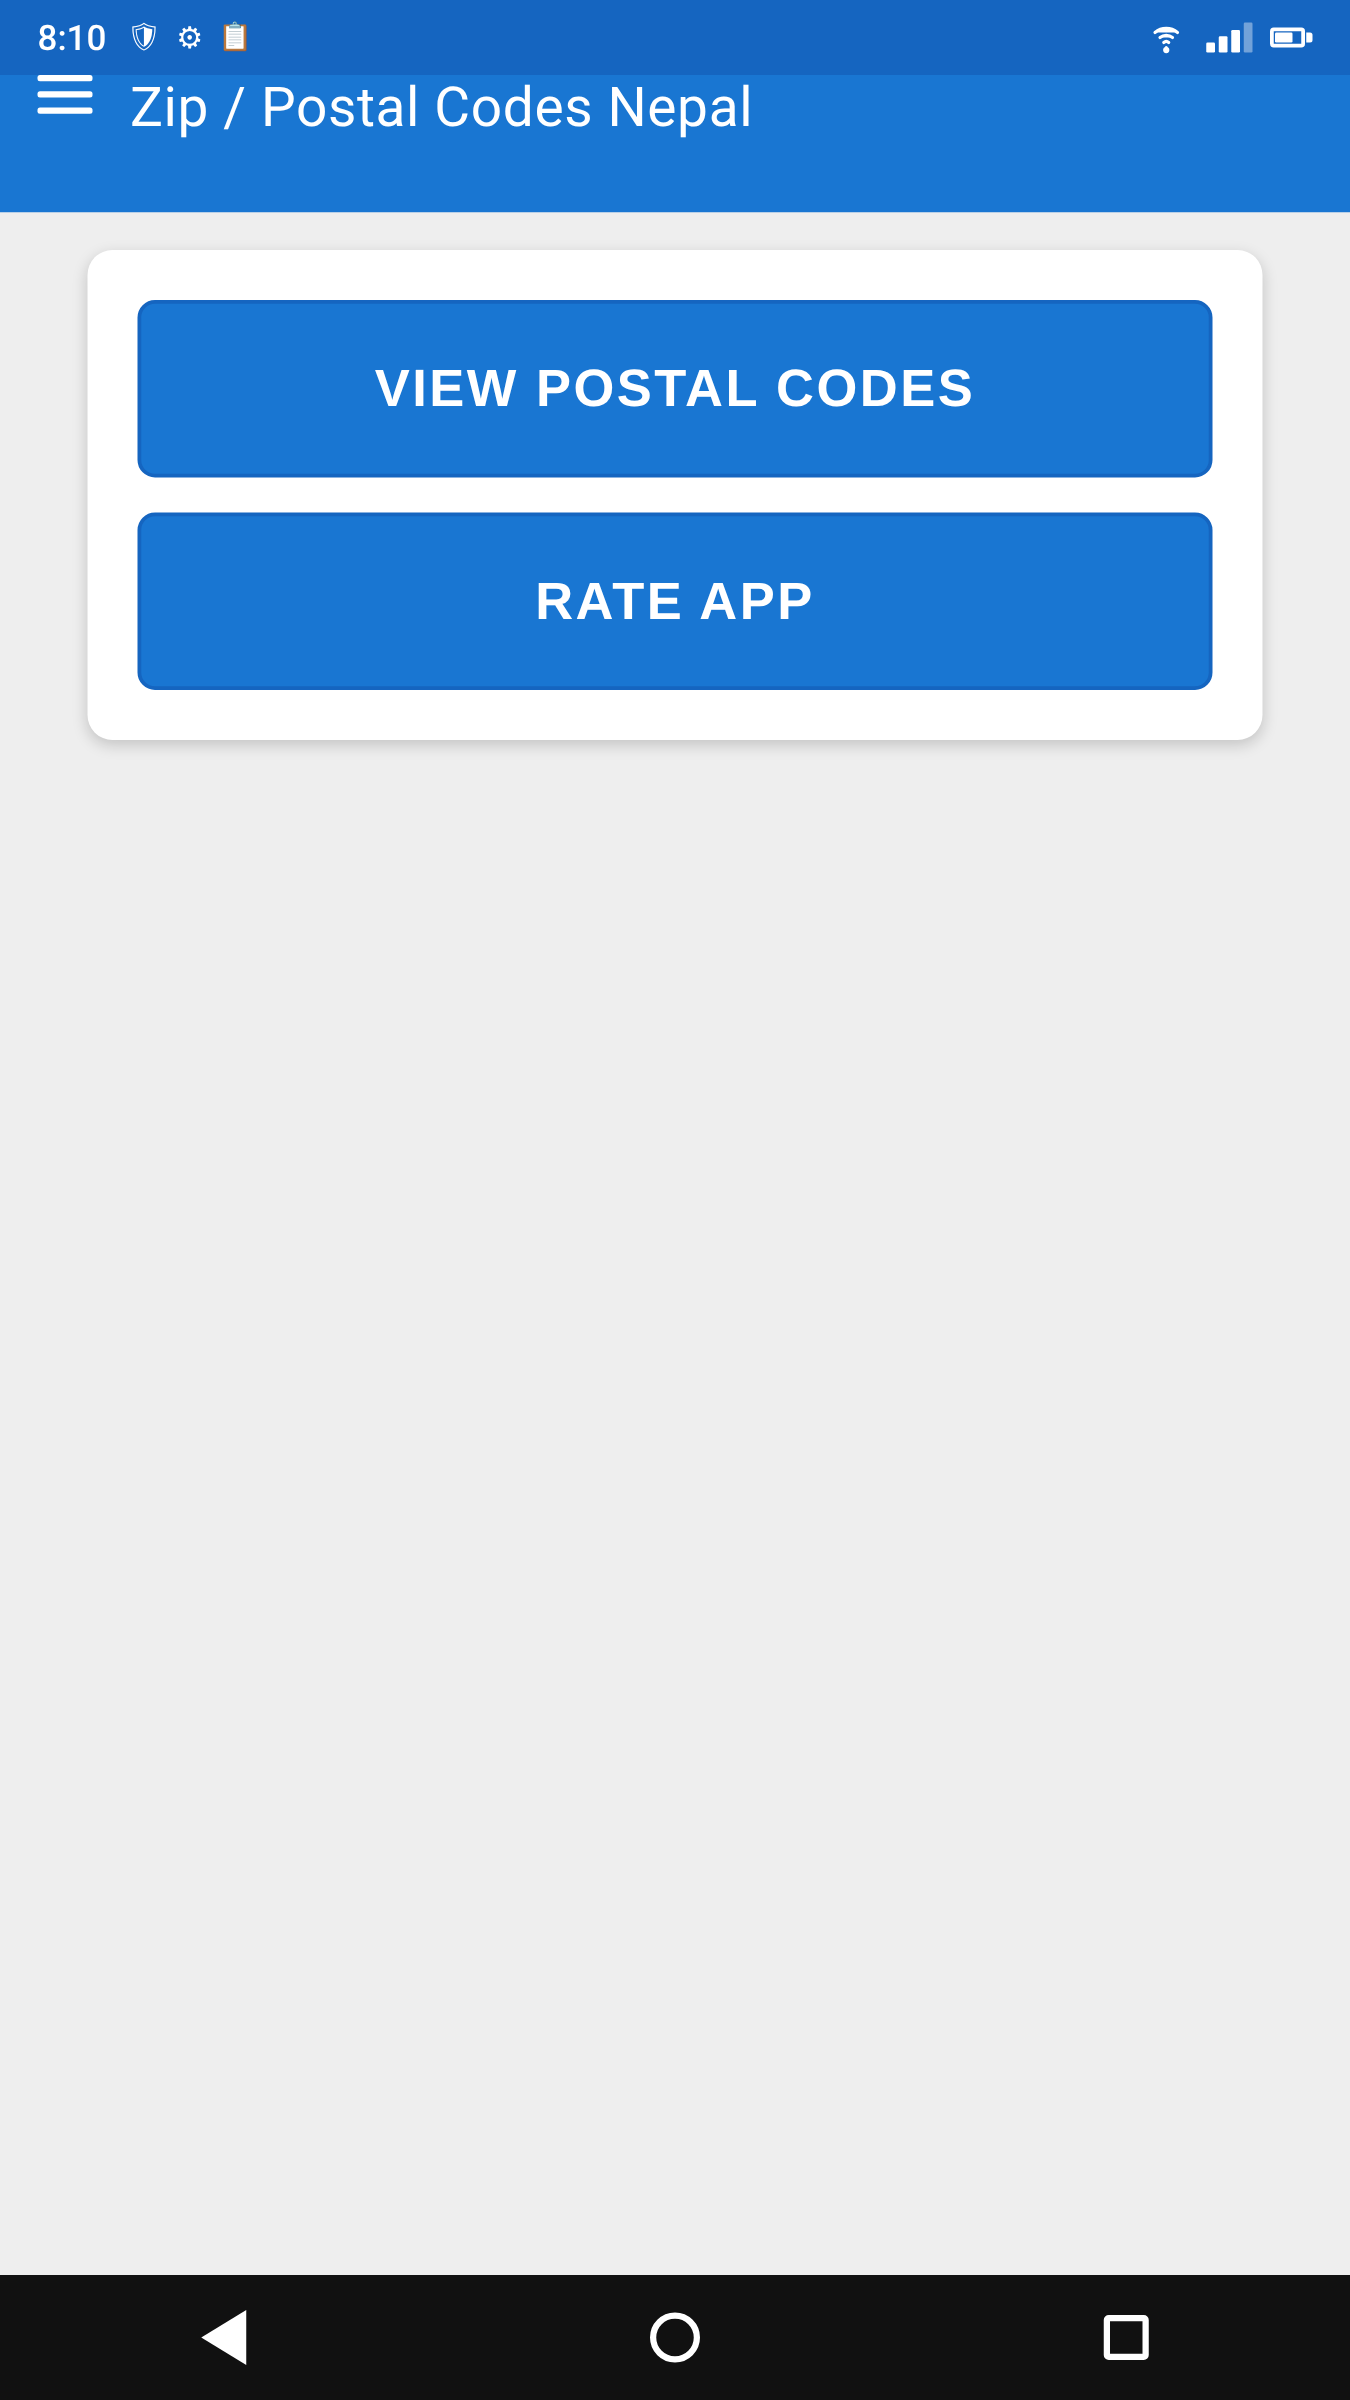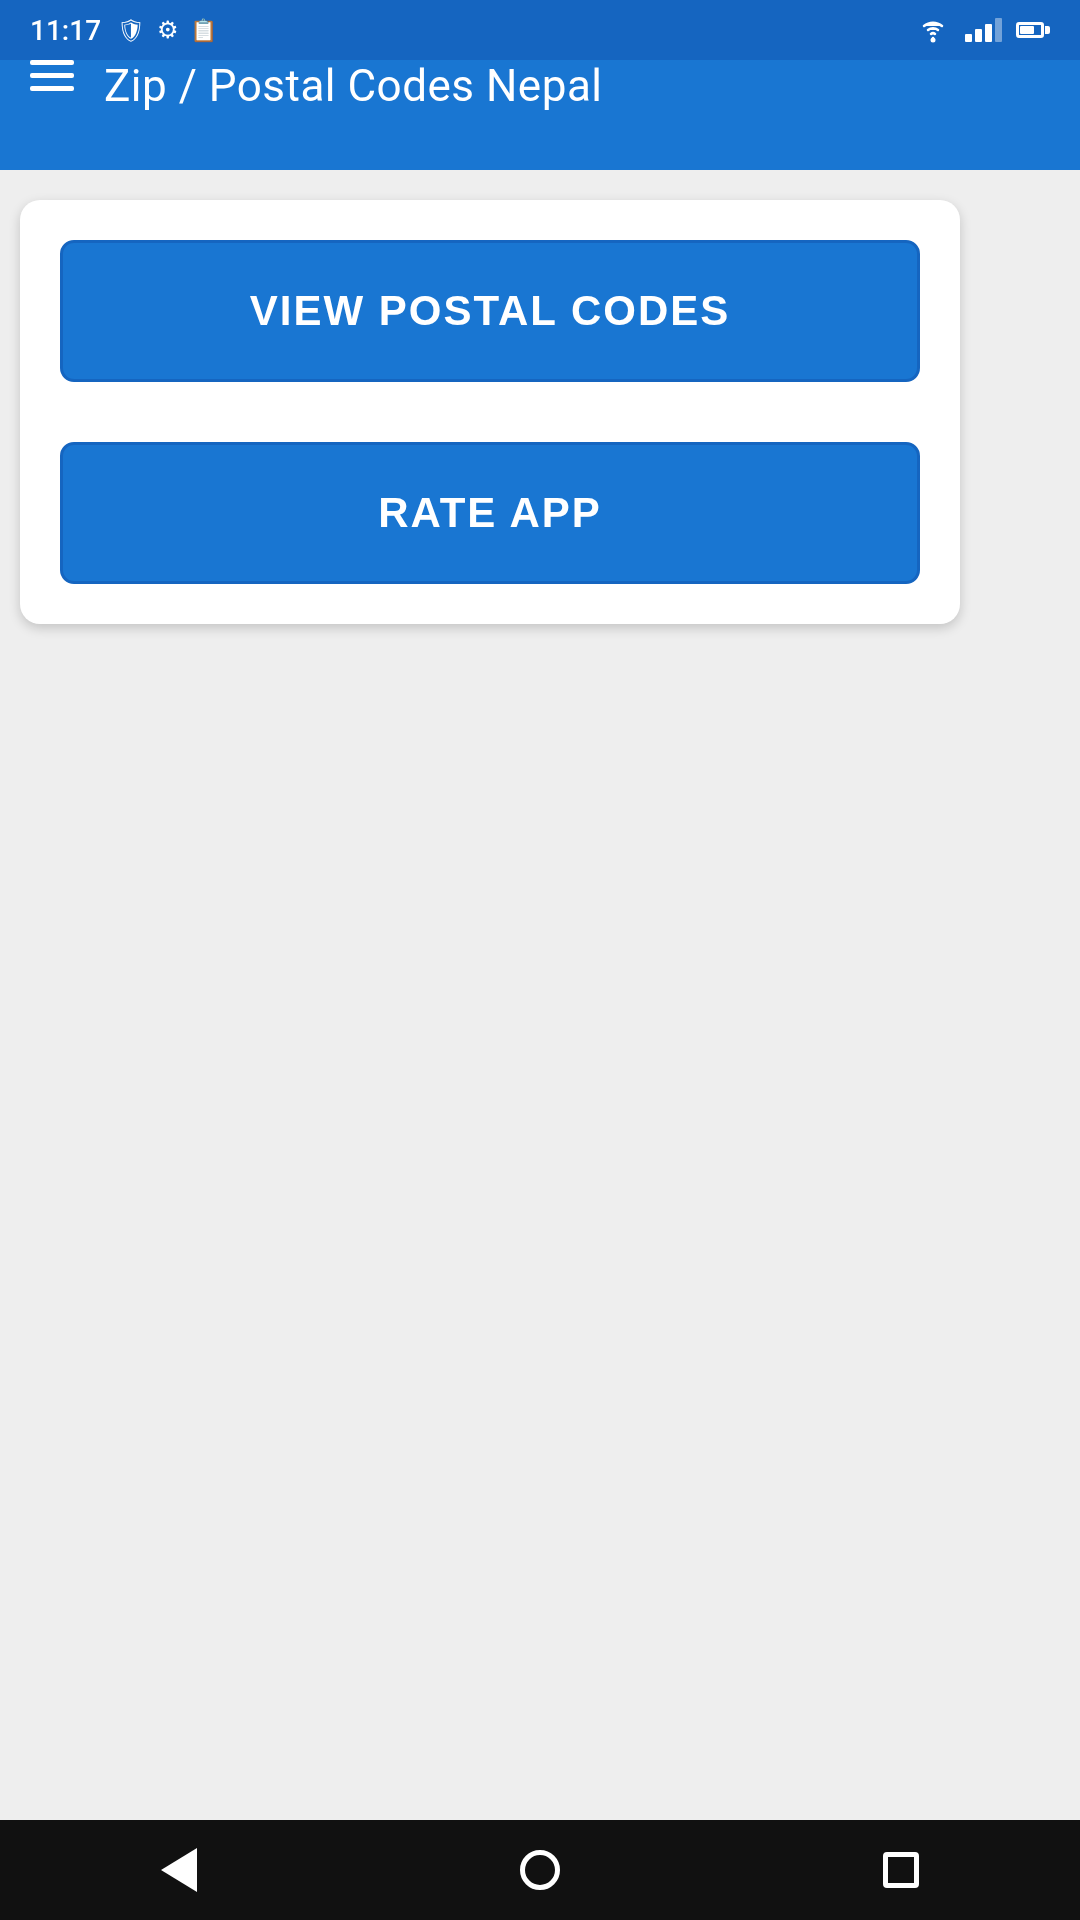--- a/index.html
+++ b/index.html
@@ -88,20 +88,21 @@
       font-weight: 400;
       letter-spacing: 0.5px;
     }
 
     
     .main-content {
       flex: 1;
       background-color: #EEEEEE;
       display: flex;
       flex-direction: column;
+      align-items: center;
       padding: 30px 20px 20px 20px;
     }
 
     
     .card {
       width: 940px;
       background-color: white;
       border-radius: 20px;
       padding: 40px 40px;
       box-shadow: 0 4px 12px rgba(0,0,0,0.18);
@@ -138,21 +139,20 @@
       background-color: #1976D2;
       color: white;
       font-size: 42px;
       font-weight: 600;
       letter-spacing: 2px;
       border: 3px solid #1565C0;
       border-radius: 14px;
       cursor: pointer;
       text-align: center;
       text-transform: uppercase;
-      margin-top: 32px;
     }
 
     
     .bottom-nav {
       width: 100%;
       height: 100px;
       background-color: #111111;
       display: flex;
       align-items: center;
       justify-content: space-around;
@@ -262,21 +262,21 @@
     
     .wifi-svg {
       fill: white;
     }
   </style>
 </head>
 <body>
 
 <div class="status-bar">
   <div class="status-bar-left">
-    <span class="status-time">11:17</span>
+    <span class="status-time">8:10</span>
     <div class="status-icons">
       <span class="shield-icon">🛡</span>
       <span class="gear-icon">⚙</span>
       <span class="sim-icon">📋</span>
     </div>
   </div>
   <div class="status-bar-right">
 
     <svg width="36" height="28" viewBox="0 0 36 28" xmlns="http://www.w3.org/2000/svg">
       <path class="wifi-svg" d="M18 22 L18 22 m-2-4 a3 3 0 0 1 4 0 m-7-4 a8 8 0 0 1 10 0 m-14-4 a14 14 0 0 1 18 0" stroke="white" stroke-width="2.5" fill="none" stroke-linecap="round"></path>

